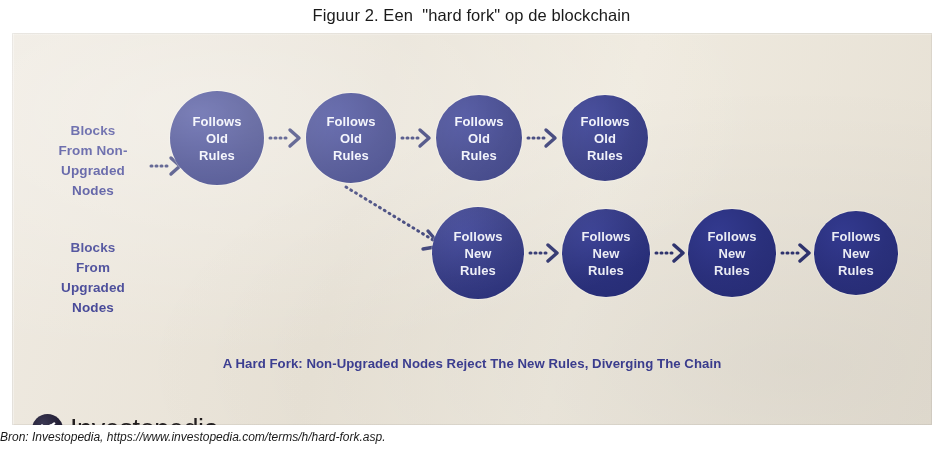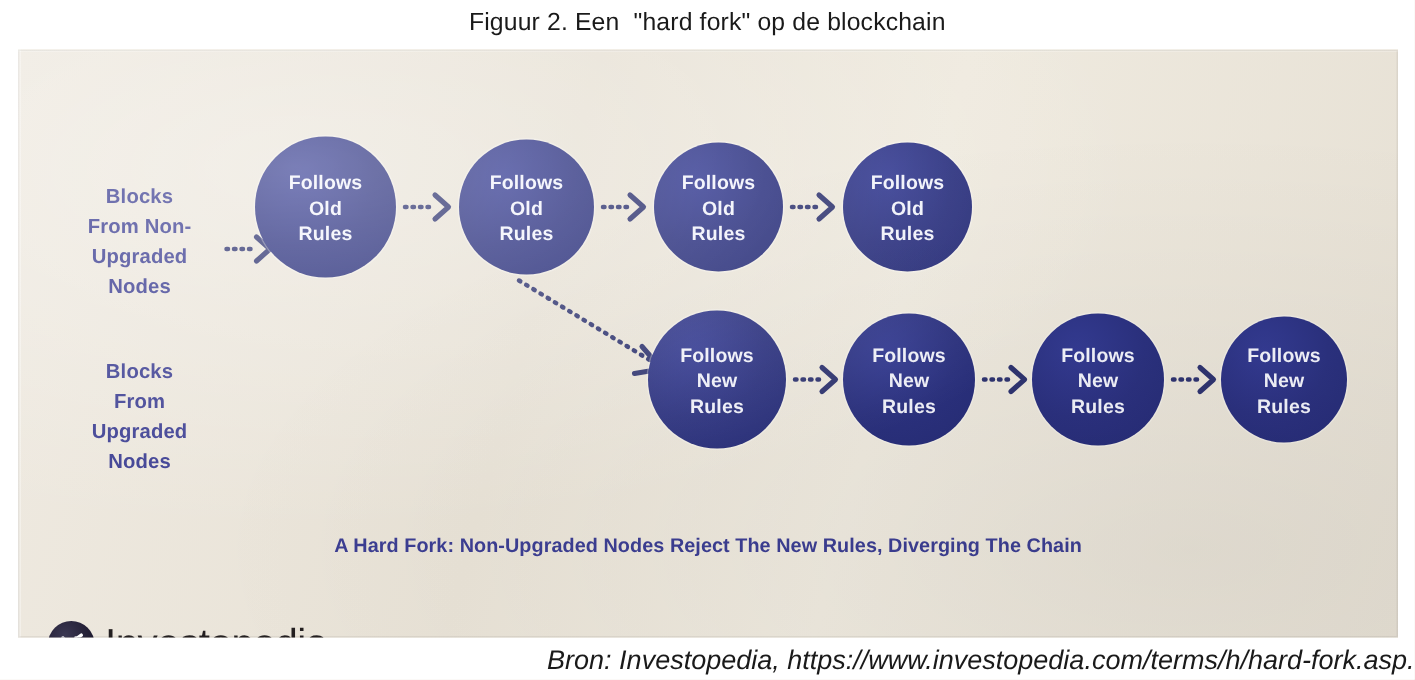--- a/index.html
+++ b/index.html
@@ -132,23 +132,23 @@
     line-height: 1;
     white-space: pre;
   }
 
   
   #source-caption {
     position: absolute;
     left: 0;
     top: 430px;
     width: 943px;
-    text-align: right;
+    text-align: left;
     font-style: italic;
-    font-size: 18px;
+    font-size: 12px;
     color: #1a1a1a;
     white-space: pre;
   }
 </style>
 </head>
 <body>
 
 <div id="figure-title">Figuur 2. Een  "hard fork" op de blockchain</div>
 
 <div id="figure-panel">

